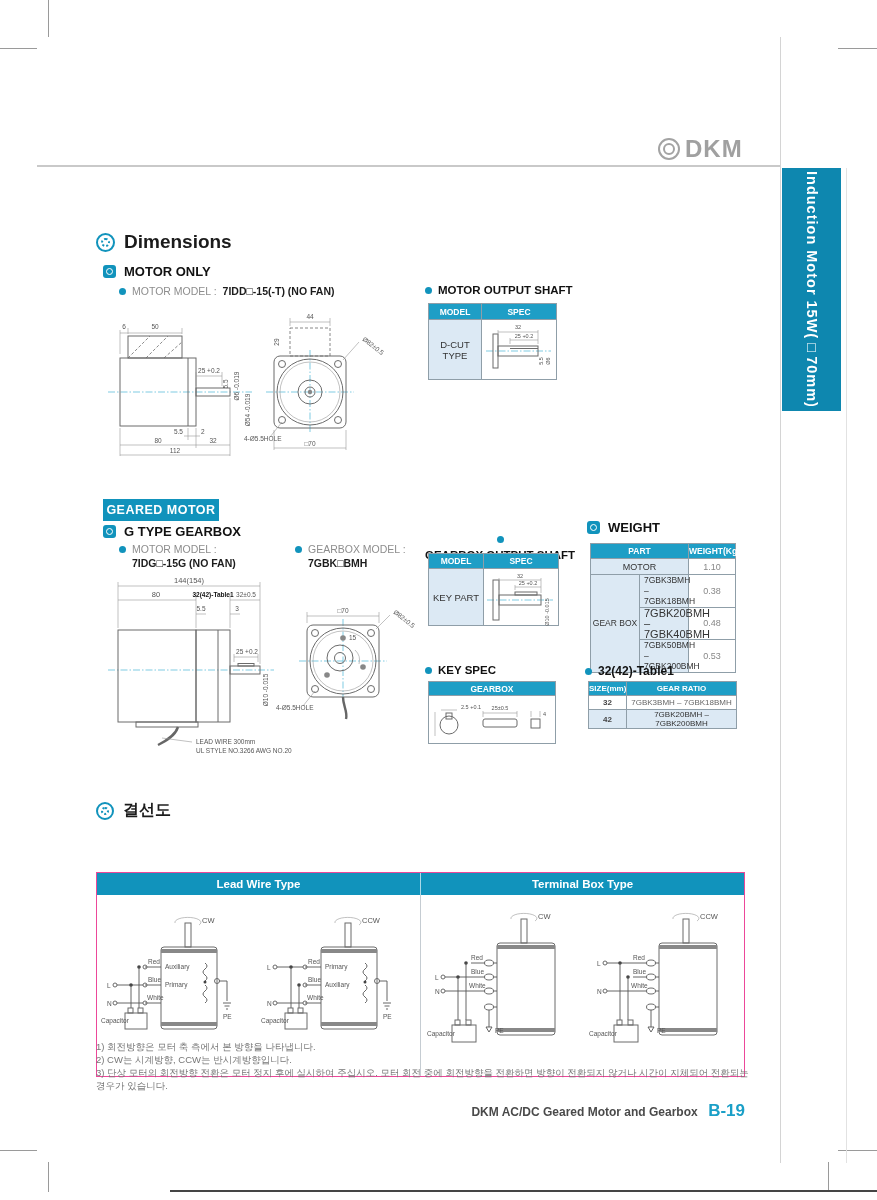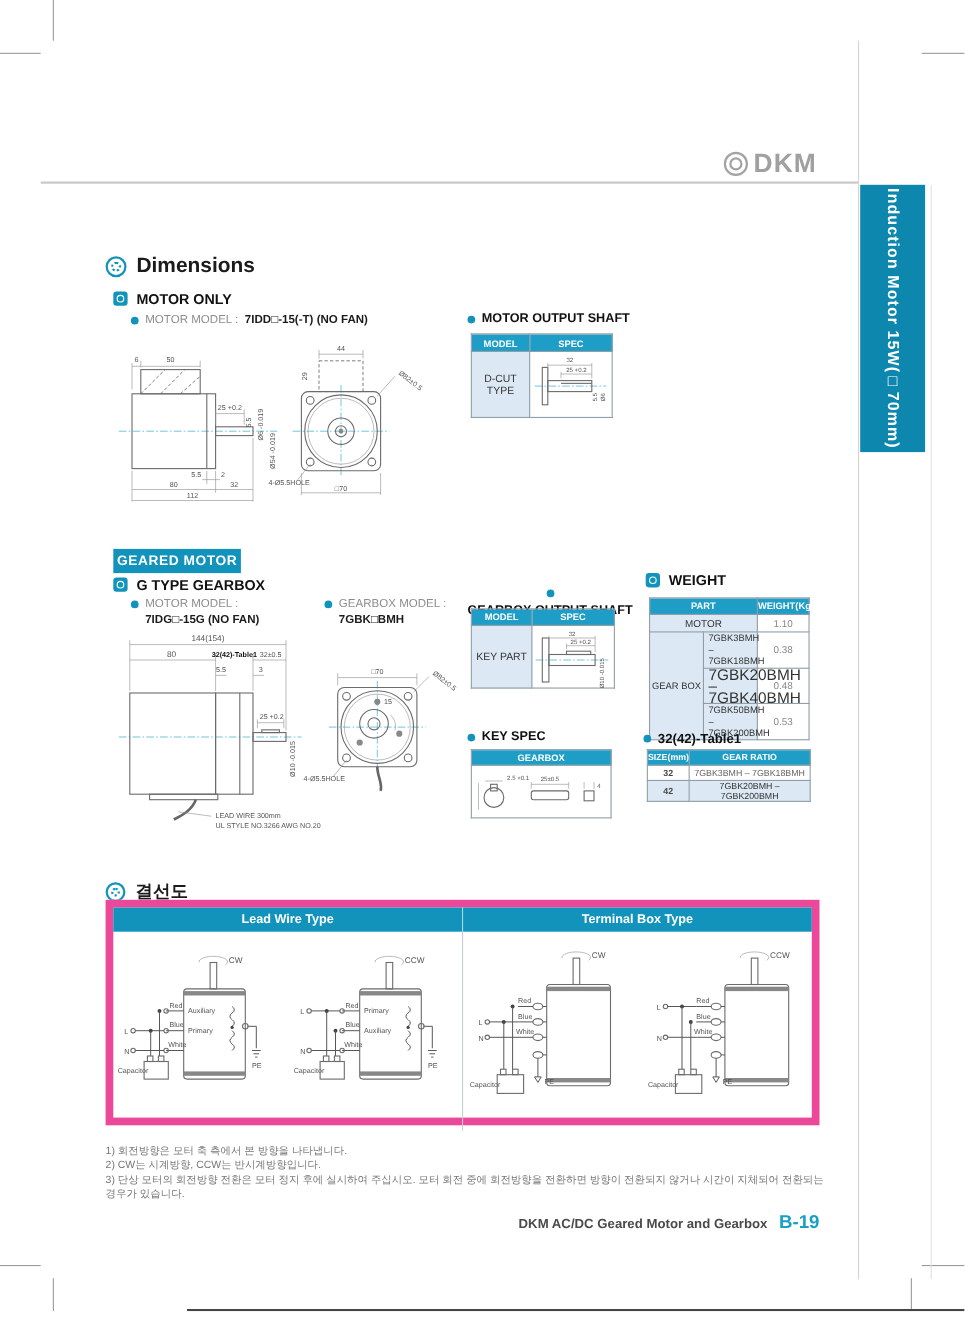--- a/index.html
+++ b/index.html
@@ -38,21 +38,21 @@
          padding:4px 0;width:116px;text-align:center;letter-spacing:.5px;}
   
   table.tbl{position:absolute;border-collapse:collapse;table-layout:fixed;}
   .tbl td,.tbl th{border:1px solid #8f9ea8;padding:0;vertical-align:middle;text-align:center;}
   .tbl .th{background:#1E9EC6;color:#fff;font-weight:bold;font-size:8.5px;}
   .tbl .lc{background:#DCE9F4;color:#333;}
   .tbl .wt{color:#888;font-size:9px;}
   .tbl .model-cell{font-size:9.5px;color:#333;}
   .small-cell{font-size:8px;color:#666;}
   
-  .wire-wrap{position:absolute;left:96px;top:818px;width:649px;height:205px;border:7px solid #ec4899;box-sizing:border-box;background:#fff;}
+  .wire-wrap{position:absolute;left:96px;top:872px;width:649px;height:205px;border:1px solid #ec4899;box-sizing:border-box;background:#fff;}
   .wire-head{display:flex;height:22px;background:#1193BC;}
   .wire-head div{flex:1;color:#fff;font-weight:bold;font-size:11.5px;display:flex;align-items:center;justify-content:center;}
   .wire-head .div2{border-left:1px solid rgba(255,255,255,.65);}
   .wire-body{display:flex;height:181px;}
   .wire-cell{flex:1;position:relative;}
   .wire-cell.right{border-left:1px solid #c5ccd2;}
   .foot{position:absolute;left:96px;font-size:9.5px;color:#777;line-height:12.5px;width:655px;}
   .footer{position:absolute;left:400px;top:1101px;width:345px;text-align:right;}
   .footer .ft{font-size:12px;font-weight:bold;color:#4a4a4a;vertical-align:baseline;}
   .footer .fp{font-size:17px;font-weight:bold;color:#1A9FC7;margin-left:6px;vertical-align:baseline;}
@@ -352,21 +352,21 @@
     </tr>
     <tr style="height:27px;">
       <td class="lc" rowspan="3" style="width:27px;font-size:8.5px;line-height:11px;">GEAR BOX</td>
       <td class="lc" style="font-size:8.5px;text-align:left;padding-left:4px;line-height:10.5px;">
         <div>7GBK3BMH</div>
         <div>– 7GBK18BMH</div>
       </td>
       <td class="wt">0.38</td>
     </tr>
     <tr style="height:27px;">
-      <td class="lc" style="font-size:14px;text-align:left;padding-left:4px;line-height:10.5px;">
+      <td class="lc" style="font-size:11px;text-align:left;padding-left:4px;line-height:10.5px;">
         <div>7GBK20BMH</div>
         <div>– 7GBK40BMH</div>
       </td>
       <td class="wt">0.48</td>
     </tr>
     <tr style="height:30px;">
       <td class="lc" style="font-size:8.5px;text-align:left;padding-left:4px;line-height:10.5px;">
         <div>7GBK50BMH</div>
         <div>– 7GBK200BMH</div>
       </td>

